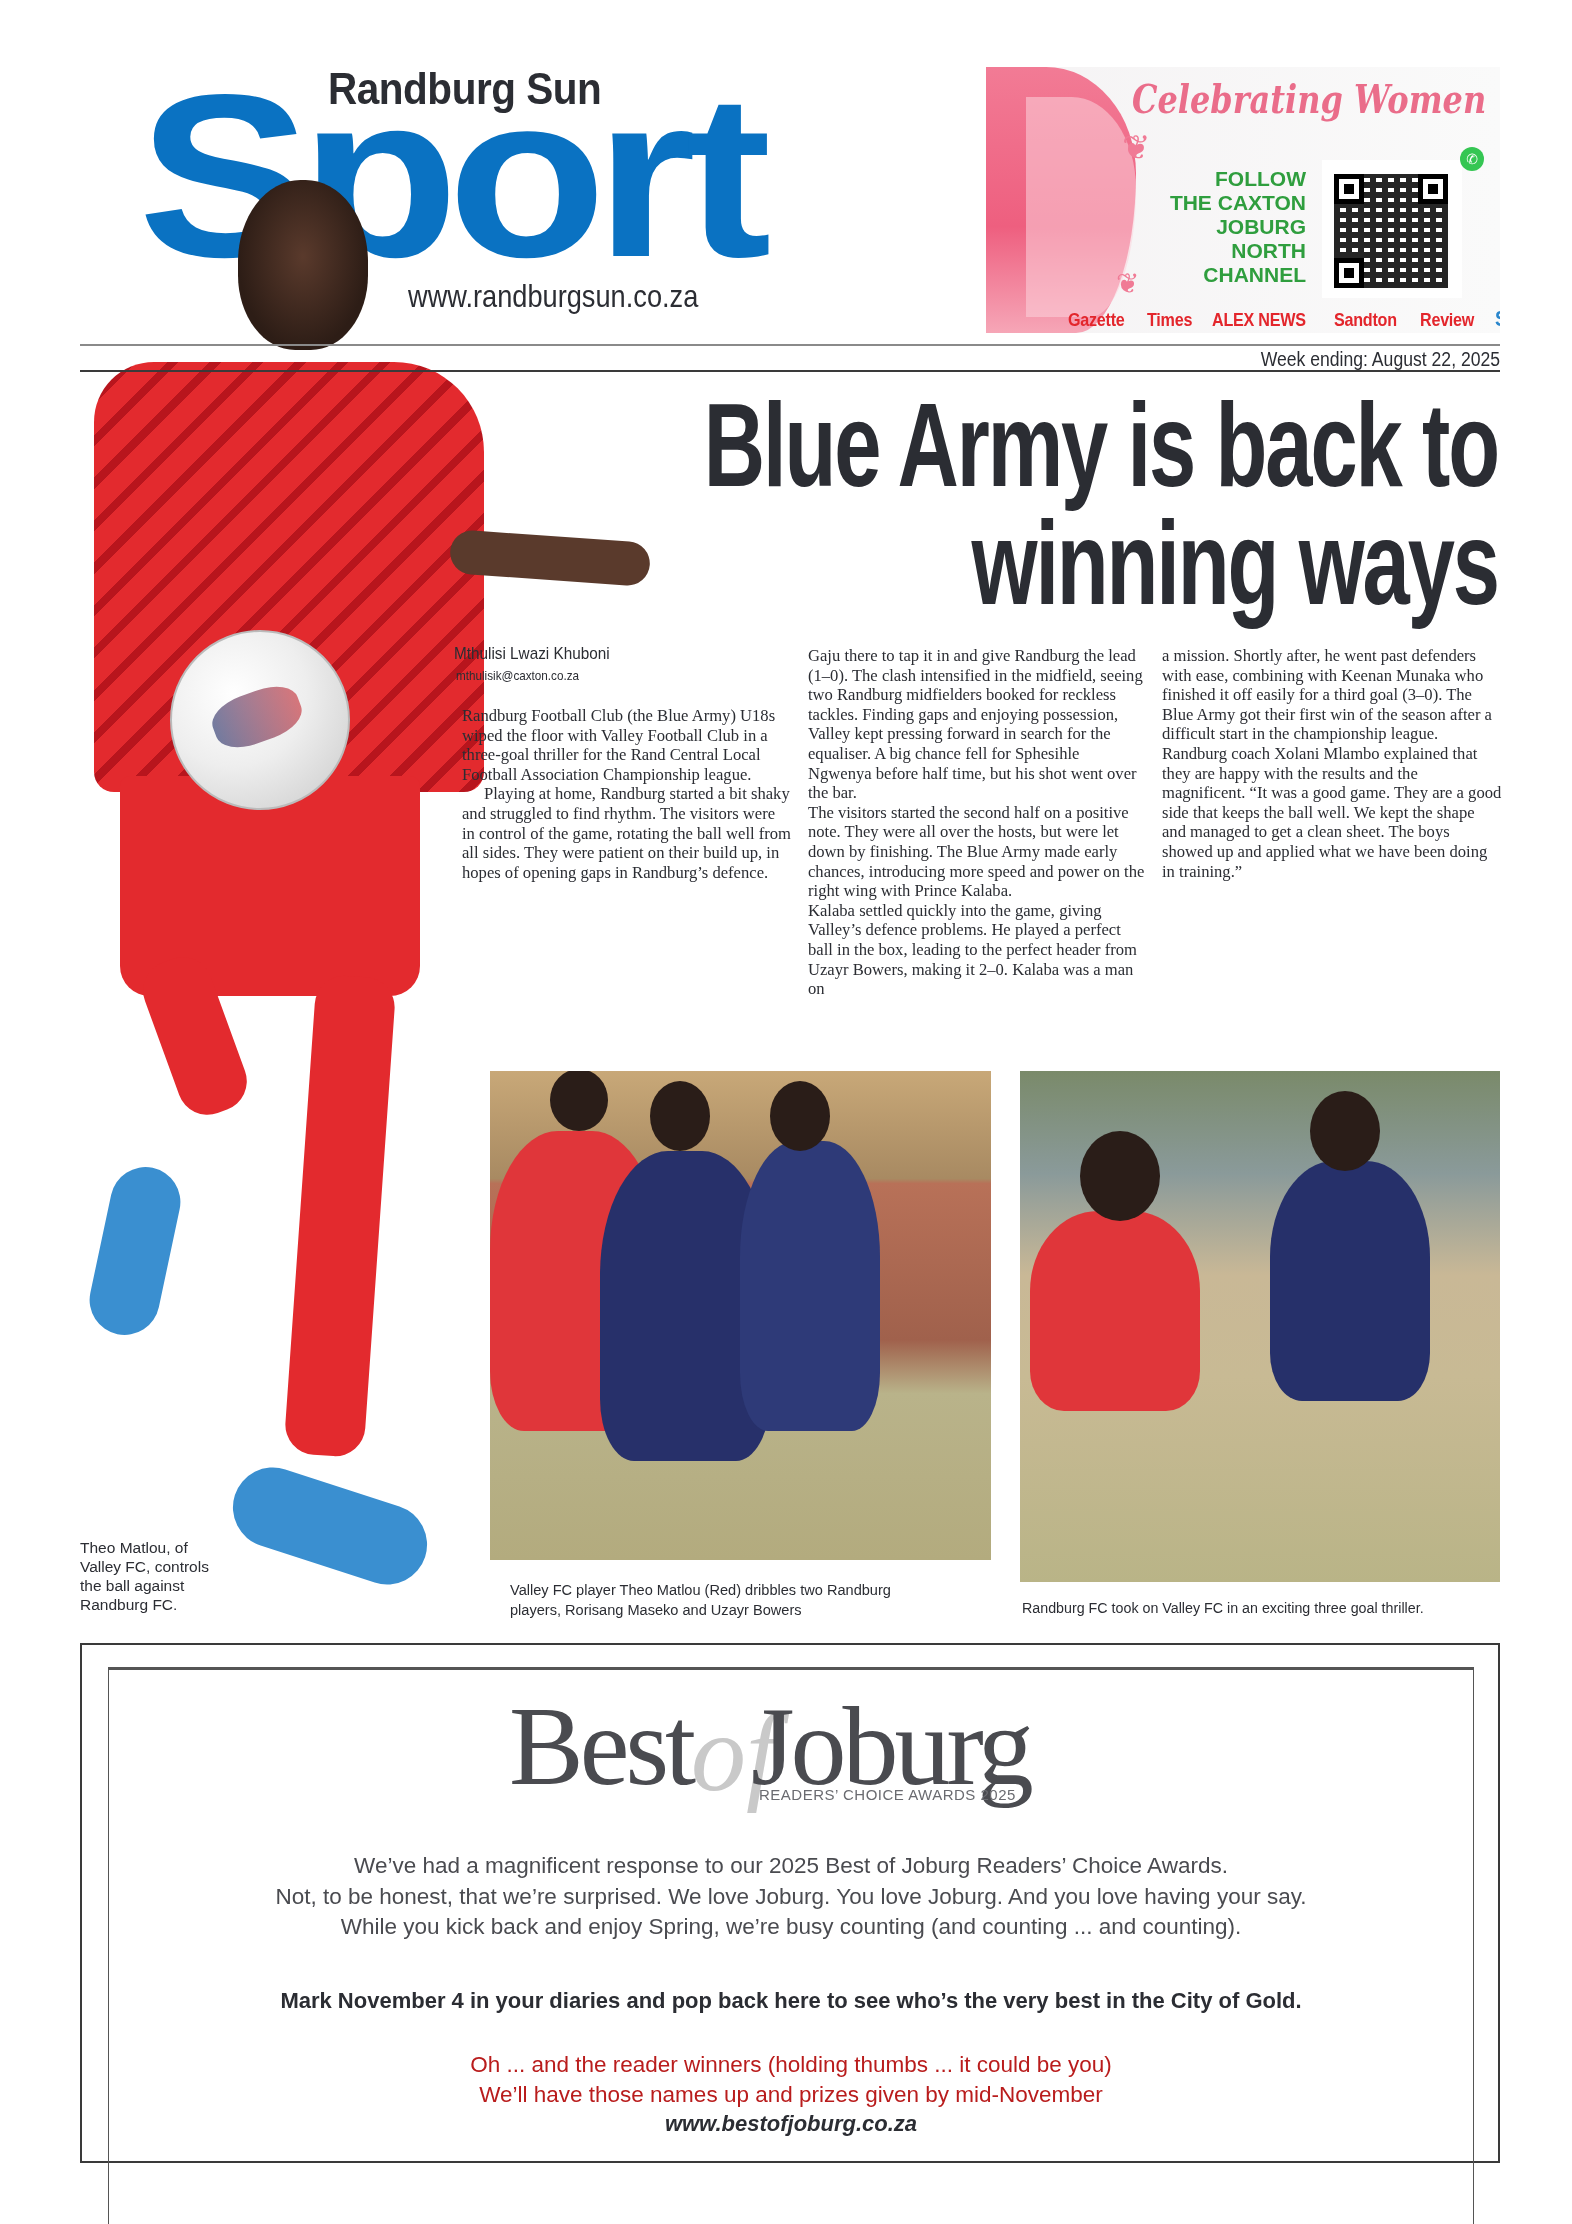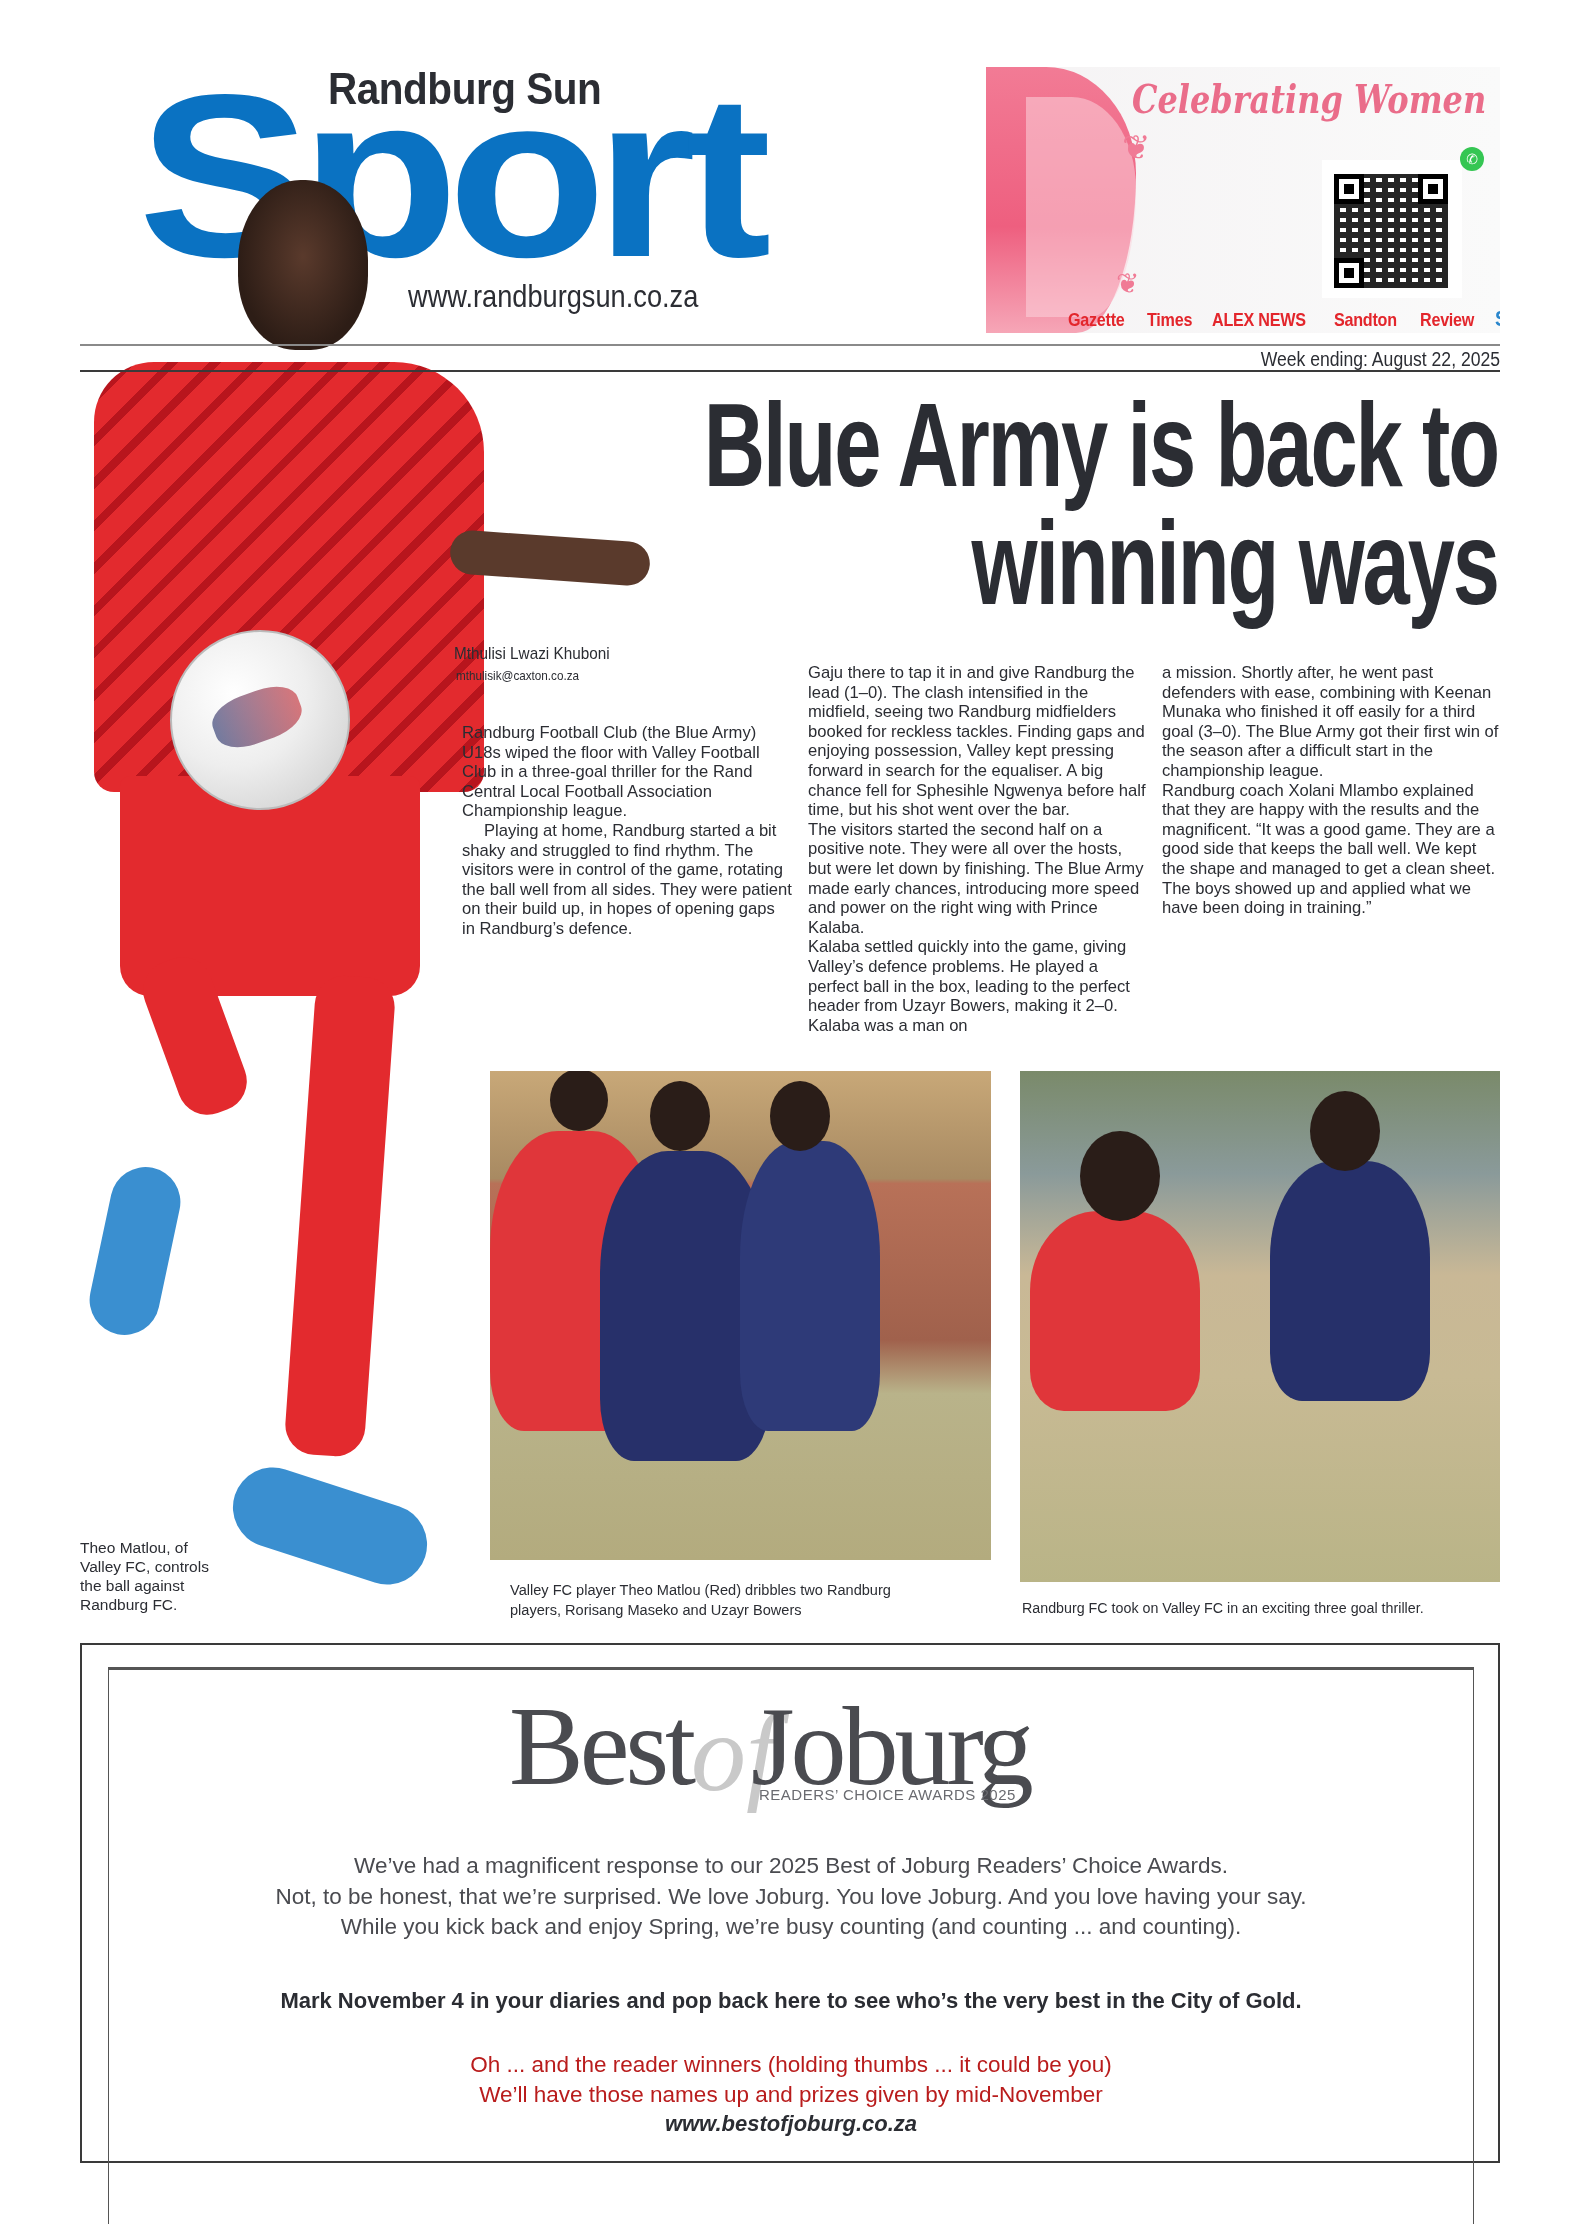--- a/index.html
+++ b/index.html
@@ -49,21 +49,21 @@
   .hero-boot2 { position: absolute; left: 160px; top: 1310px; width: 200px; height: 80px; background: #3a8fd0; border-radius: 40px; transform: rotate(18deg); }
   .hero-ball { position: absolute; left: 100px; top: 454px; width: 180px; height: 180px; border-radius: 50%; background: radial-gradient(circle at 35% 35%, #ffffff 0%, #eeeeee 45%, #c9c9c9 100%); border: 2px solid #bbb; }
   .hero-ball::after { content: ""; position: absolute; left: 40px; top: 60px; width: 90px; height: 50px; border-radius: 40%; background: linear-gradient(90deg, #1d2a66, #c4252d); opacity: .6; transform: rotate(-20deg); }
 
   
   .headline { position: absolute; right: 74px; top: 386px; text-align: right; font-family: "Liberation Sans", sans-serif; font-weight: bold; color: #2b2d33; font-size: 118px; line-height: 118px; letter-spacing: -3px; transform: scaleX(0.72); transform-origin: right top; white-space: nowrap; }
 
   
   .byline-name { position: absolute; left: 454px; top: 644px; font-size: 17px; color: #2b2d33; transform: scaleX(0.9); transform-origin: left; }
   .byline-email { position: absolute; left: 456px; top: 668px; font-size: 13px; color: #2b2d33; transform: scaleX(0.9); transform-origin: left; }
-  .body-text { font-family: Liberation Sans, sans-serif; font-size: 16.6px; line-height: 19.6px; color: #2b2d33; margin-top: 17px; }
+  .body-text { font-family: Liberation Serif, serif; font-size: 16.6px; line-height: 19.6px; color: #2b2d33; }
   .col1 { position: absolute; left: 462px; top: 706px; width: 330px; }
   .col1 p { white-space: pre-line; }
   .col2 { position: absolute; left: 808px; top: 646px; width: 338px; }
   .col3 { position: absolute; left: 1162px; top: 646px; width: 340px; }
   .col2 p, .col3 p { text-indent: 0; }
   .ind { text-indent: 22px; }
 
   
   .photo { position: absolute; overflow: hidden; }
   .photo1 { left: 490px; top: 1071px; width: 501px; height: 489px;
@@ -111,20 +111,27 @@
 </div>
 
 <div class="mast-url">www.randburgsun.co.za</div>
 
 <div class="ad">
   <div class="ad-face"></div>
   <div class="ad-face2"></div>
   <div class="ad-title">Celebrating Women</div>
   <span class="butterfly" style="left:136px;top:60px;">❦</span>
   <span class="butterfly" style="left:130px;top:200px;font-size:28px;">❦</span>
+  <div class="ad-follow">
+    <div>FOLLOW</div>
+    <div>THE CAXTON</div>
+    <div>JOBURG</div>
+    <div>NORTH</div>
+    <div>CHANNEL</div>
+  </div>
   <div class="qr-wrap">
     <div class="qr"></div>
     <div class="qr-corner" style="left:12px;top:14px;"></div>
     <div class="qr-corner" style="left:96px;top:14px;"></div>
     <div class="qr-corner" style="left:12px;top:98px;"></div>
   </div>
   <div class="wa-icon">✆</div>
   <div class="ad-logos">
     <span class="ad-logo">Gazette</span>
     <span class="ad-logo">Times</span>

